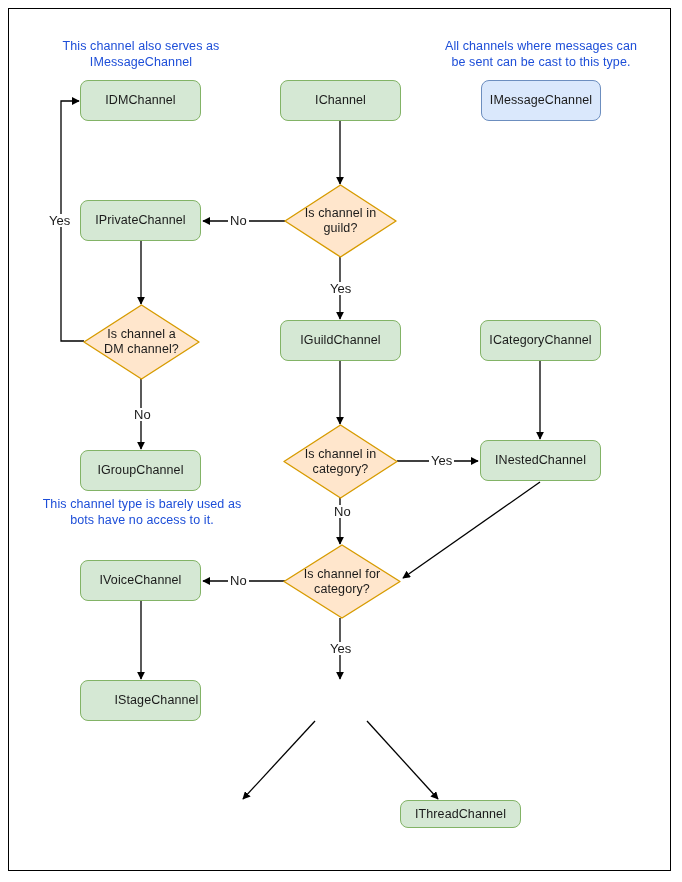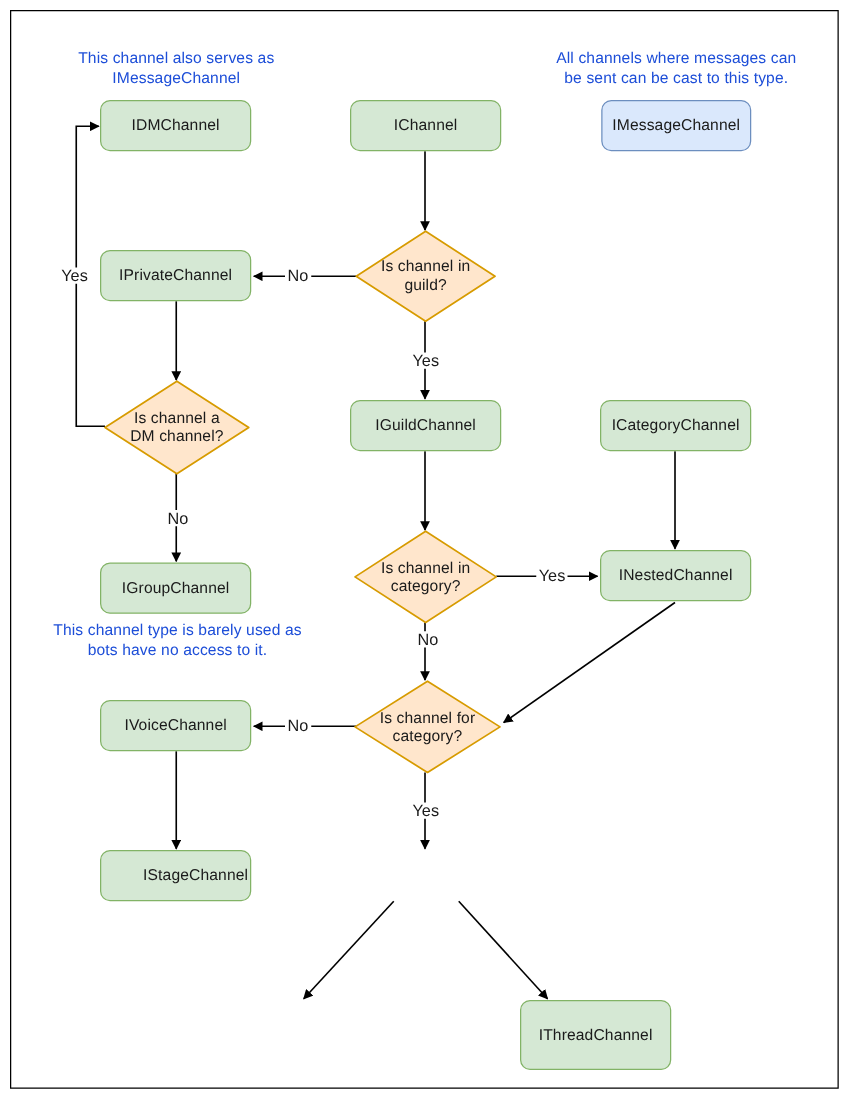--- a/index.html
+++ b/index.html
@@ -208,21 +208,21 @@
   <div class="node green" style="left:480px; top:320px; width:121px; height:41px;">ICategoryChannel</div>
 
   <div class="node green" style="left:480px; top:440px; width:121px; height:41px;">INestedChannel</div>
 
   <div class="node green" style="left:80px; top:560px; width:121px; height:41px;">IVoiceChannel</div>
 
   <div class="node green" style="left:80px; top:680px; width:121px; height:41px;padding-left:32px;">IStageChannel</div>
 
 
 
-  <div class="node green" style="left:400px; top:800px; width:121px; height:56px;margin-left:16px;">IThreadChannel</div>
+  <div class="node green" style="left:400px; top:800px; width:121px; height:28px;">IThreadChannel</div>
 
   <div class="note" style="left:50px; top:39px; width:182px;">This channel also serves as IMessageChannel</div>
 
   <div class="note" style="left:438px; top:39px; width:206px;">All channels where messages can be sent can be cast to this type.</div>
 
   <div class="note" style="left:42px; top:497px; width:200px;">This channel type is barely used as bots have no access to it.</div>
 
   <div class="edge-label" style="left:228px; top:214px;">No</div>
 
   <div class="edge-label" style="left:328px; top:282px;">Yes</div>

